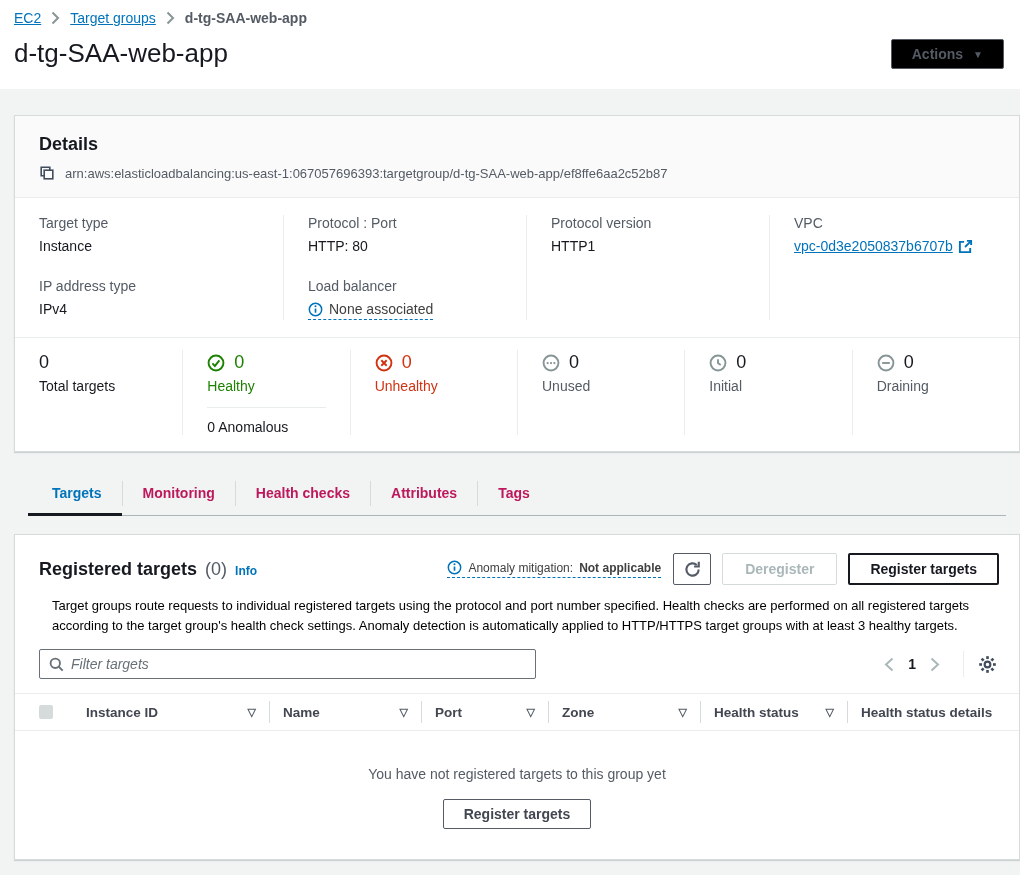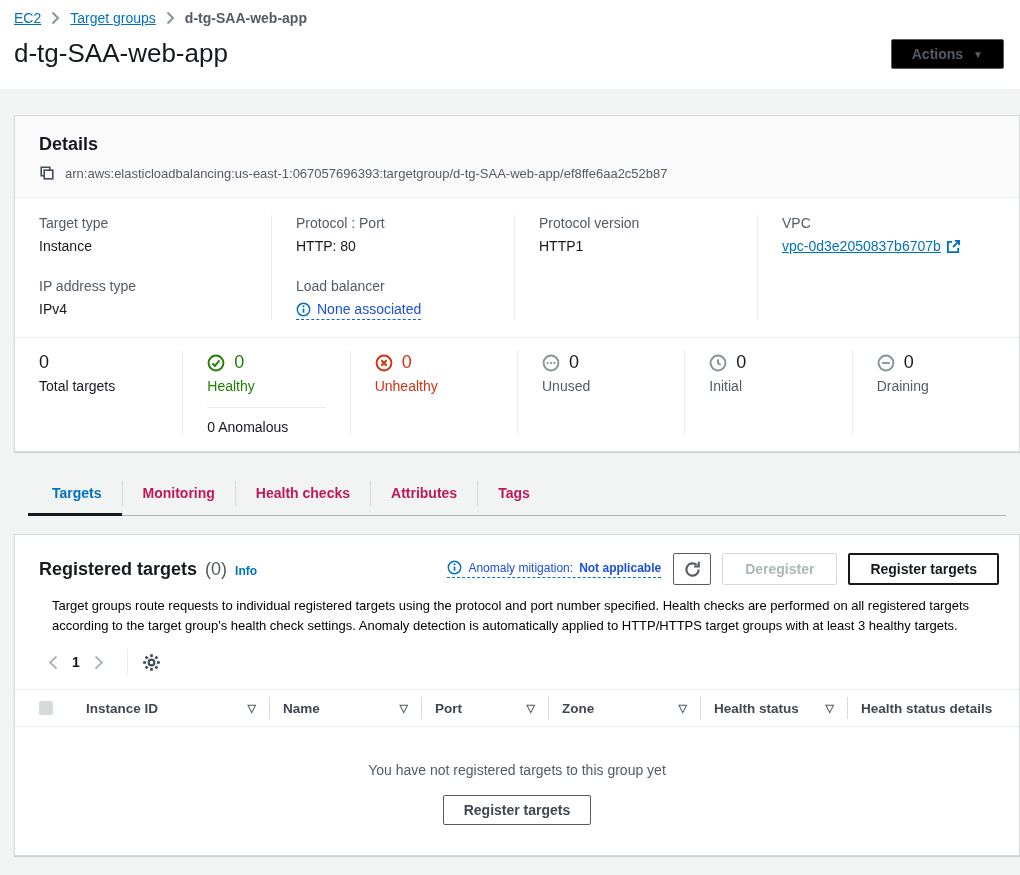--- a/index.html
+++ b/index.html
@@ -35,28 +35,28 @@
     box-shadow: 0 1px 1px 0 rgba(0,28,36,.15);
   }
   .card-head { background: #fafafa; border-bottom: 1px solid #eaeded; padding: 18px 20px 16px 24px; }
   .card-head h2 { font-size: 18px; font-weight: 700; margin-bottom: 10px; }
   .arn-row { display: flex; align-items: center; gap: 10px; font-size: 13px; color: #545b64; }
   .icon { display: inline-flex; align-items: center; }
 
   
   .details-grid { display: grid; grid-template-columns: 256px 243px 243px 1fr; padding: 17px 0; }
   .dcol { padding: 0 16px 0 24px; }
-  .dcol + .dcol { border-left: 1px solid #eaeded; }
+  .dcol + .dcol { border-left: 1px solid #eaeded; margin-left: 12px; }
   .field { margin-bottom: 24px; }
   .field:last-child { margin-bottom: 0; }
   .field .lbl { color: #545b64; margin-bottom: 7px; }
   .field .val { color: #16191f; }
   .blue-link { color: #0073bb; text-decoration: underline; }
   .dashed-link {
-    color: #1d4ed8; text-decoration: none;
+    color: #404040; text-decoration: none;
     border-bottom: 1px dashed #0073bb; padding-bottom: 2px;
     display: inline-flex; align-items: center; gap: 6px;
   }
   .ext-row { display: inline-flex; align-items: center; gap: 5px; }
 
   
   .stats-row { display: grid; grid-template-columns: repeat(6, 1fr); border-top: 1px solid #eaeded; padding: 12px 0 16px; }
   .scol { padding: 2px 14px 0 24px; }
   .scol + .scol { border-left: 1px solid #eaeded; }
   .snum { display: flex; align-items: center; gap: 9px; font-size: 18px; }
@@ -339,20 +339,29 @@
             </span>
           </button>
           <button class="btn-disabled">Deregister</button>
           <button class="btn-dark">Register targets</button>
         </div>
       </div>
 
       <p class="desc">Target groups route requests to individual registered targets using the protocol and port number specified. Health checks are performed on all registered targets according to the target group's health check settings. Anomaly detection is automatically applied to HTTP/HTTPS target groups with at least 3 healthy targets.</p>
 
       <div class="filter-row">
+        <div class="search-box">
+          <span class="icon" style="color:#687078">
+            <svg width="15" height="15" viewBox="0 0 16 16">
+                <circle cx="6.7" cy="6.7" r="5" fill="none" stroke="currentColor" stroke-width="2"></circle>
+                <line x1="10.4" y1="10.4" x2="14.6" y2="14.6" stroke="currentColor" stroke-width="2"></line>
+              </svg>
+          </span>
+          <input type="text" placeholder="Filter targets" style="">
+        </div>
         <div class="pager">
           <button class="pg-btn">
             <span class="icon">
               <svg width="10" height="15" viewBox="0 0 10 15">
                   <path d="M8.5 1.5 2 7.5l6.5 6" fill="none" stroke="currentColor" stroke-width="2"></path>
                 </svg>
             </span>
           </button>
           <span class="pg-num">1</span>
           <button class="pg-btn">

